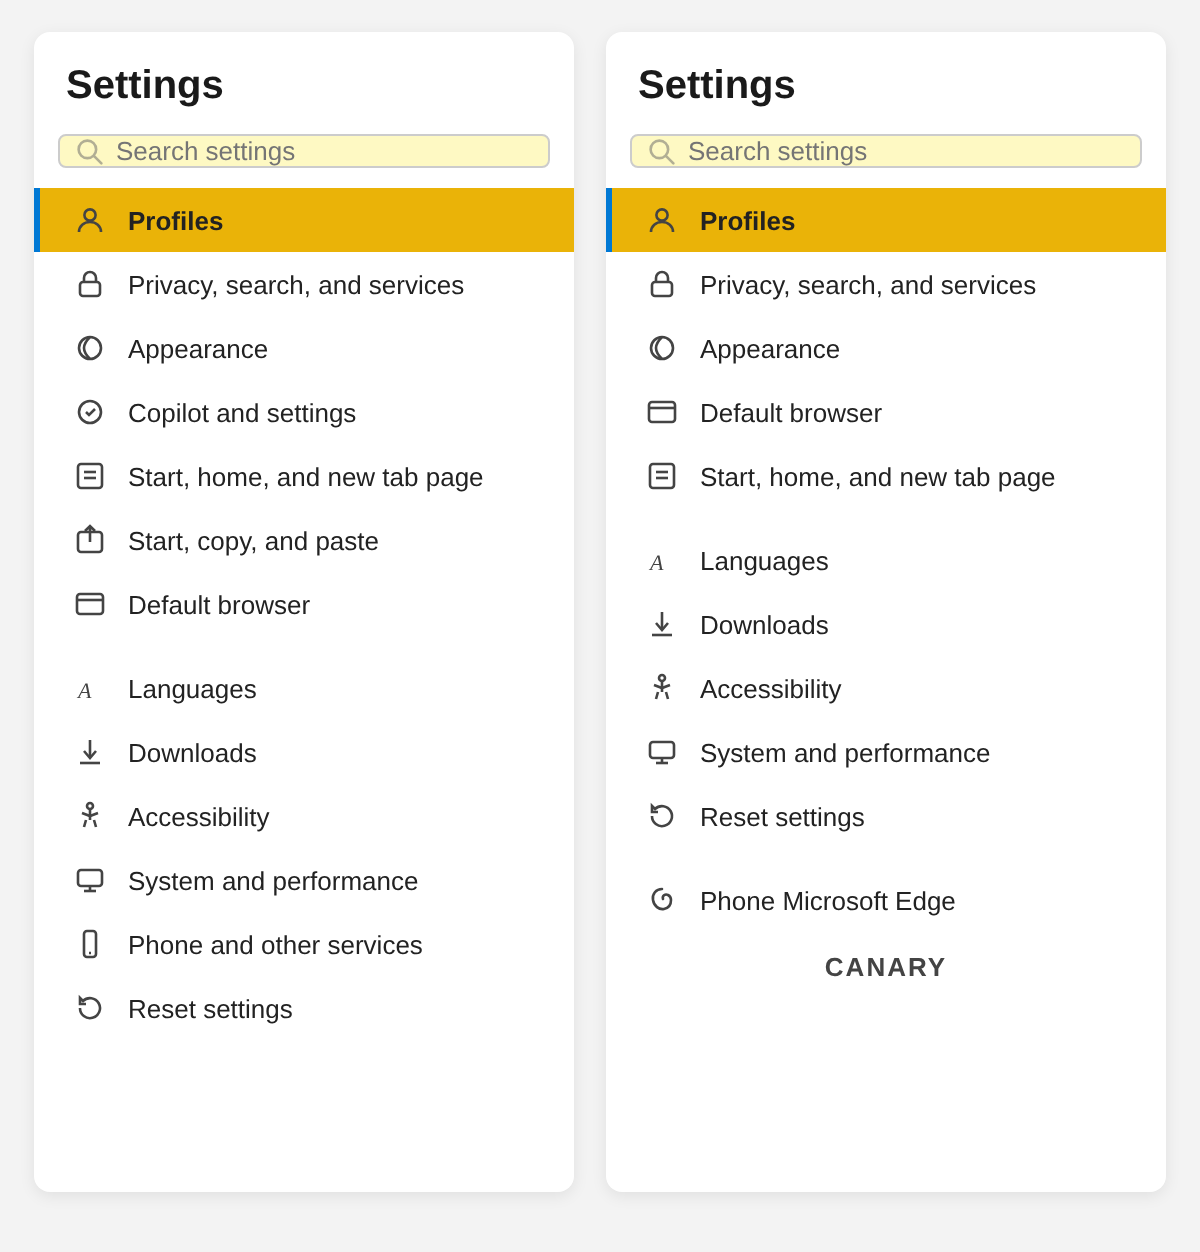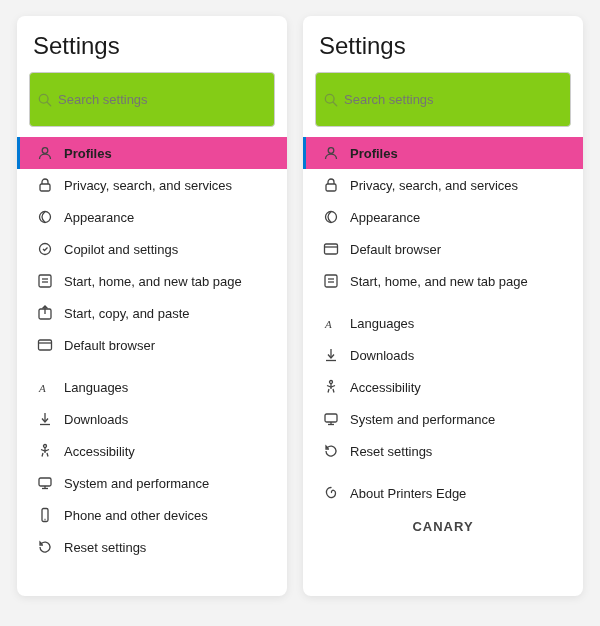--- a/index.html
+++ b/index.html
@@ -18,34 +18,34 @@
     .panel {
       background: #fff;
       border-radius: 8px;
       box-shadow: 0 2px 8px rgba(0,0,0,0.08);
       padding: 16px 0 16px 0;
       width: 270px;
       min-height: 580px;
     }
 
     .panel-title {
-      font-size: 24px;
-      font-weight: 400;
+      font-size: 20px;
+      font-weight: 700;
       color: #1a1a1a;
       padding: 0 16px 12px 16px;
     }
 
     .search-box {
       margin: 0 12px 10px 12px;
       display: flex;
       align-items: center;
       border: 1px solid #ccc;
       border-radius: 4px;
-      padding: 19px 8px;
-      background: #84cc16;
+      padding: 0 8px;
+      background: #fef9c3;
     }
     .search-box input {
       border: none;
       outline: none;
       font-size: 13px;
       color: #555;
       background: transparent;
       width: 100%;
     }
     .search-icon-svg {
@@ -64,21 +64,21 @@
       display: flex;
       align-items: center;
       padding: 7px 12px 7px 16px;
       font-size: 13px;
       color: #222;
       cursor: pointer;
       position: relative;
       border-left: 3px solid transparent;
     }
     .nav-item.active {
-      background: #ec4899;
+      background: #eab308;
       border-left: 3px solid #0078d4;
       font-weight: 600;
       justify-content: space-between;
     }
     .nav-item .item-icon {
       width: 18px;
       height: 18px;
       margin-right: 10px;
       flex-shrink: 0;
       display: flex;
@@ -229,21 +229,21 @@
         </span>
         <span class="item-label">System and performance</span>
       </li>
       <li class="nav-item">
         <span class="item-icon">
           <svg viewBox="0 0 16 16" width="16" height="16" fill="none" stroke="#444" stroke-width="1.3">
             <rect x="5" y="1.5" width="6" height="13" rx="1.5"></rect>
             <line x1="7.5" y1="12.5" x2="8.5" y2="12.5"></line>
           </svg>
         </span>
-        <span class="item-label">Phone and other devices</span>
+        <span class="item-label">Phone and other services</span>
       </li>
       <li class="nav-item">
         <span class="item-icon">
           <svg viewBox="0 0 16 16" width="16" height="16" fill="none" stroke="#444" stroke-width="1.3">
             <path d="M3 8a5 5 0 1 0 1.5-3.5L3 3v3h3"></path>
           </svg>
         </span>
         <span class="item-label">Reset settings</span>
       </li>
     </ul>
@@ -354,17 +354,17 @@
         </span>
         <span class="item-label">Reset settings</span>
       </li>
       <li class="nav-spacer"></li>
       <li class="nav-item">
         <span class="item-icon">
           <svg viewBox="0 0 16 16" width="16" height="16" fill="none" stroke="#444" stroke-width="1.3">
             <path d="M8 2.5C5 2.5 3 5 3.5 8c.5 3 3 5 5.5 4.5 2-.4 3.5-2 3.5-4.5 0-1-.5-2-1.5-2.5-1.5-.7-3 .5-2.5 2" stroke-linecap="round"></path>
           </svg>
         </span>
-        <span class="item-label">About Printers Edge</span>
+        <span class="item-label">Phone Microsoft Edge</span>
       </li>
     </ul>
   <div class="label-area">CANARY</div>
 </div>
 
 </body></html>

